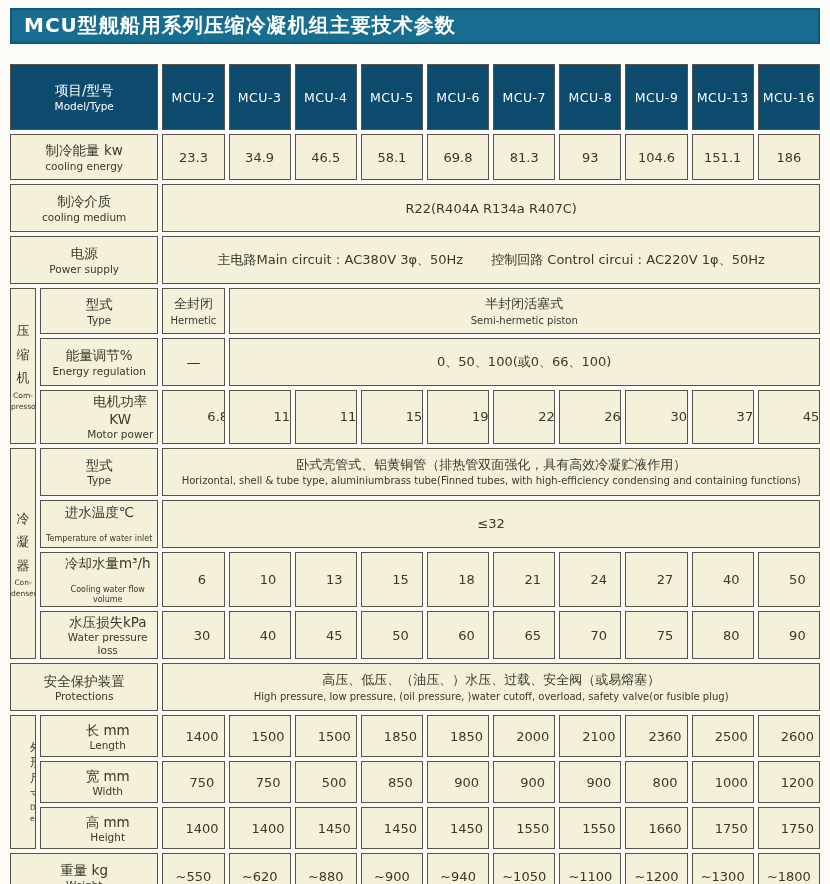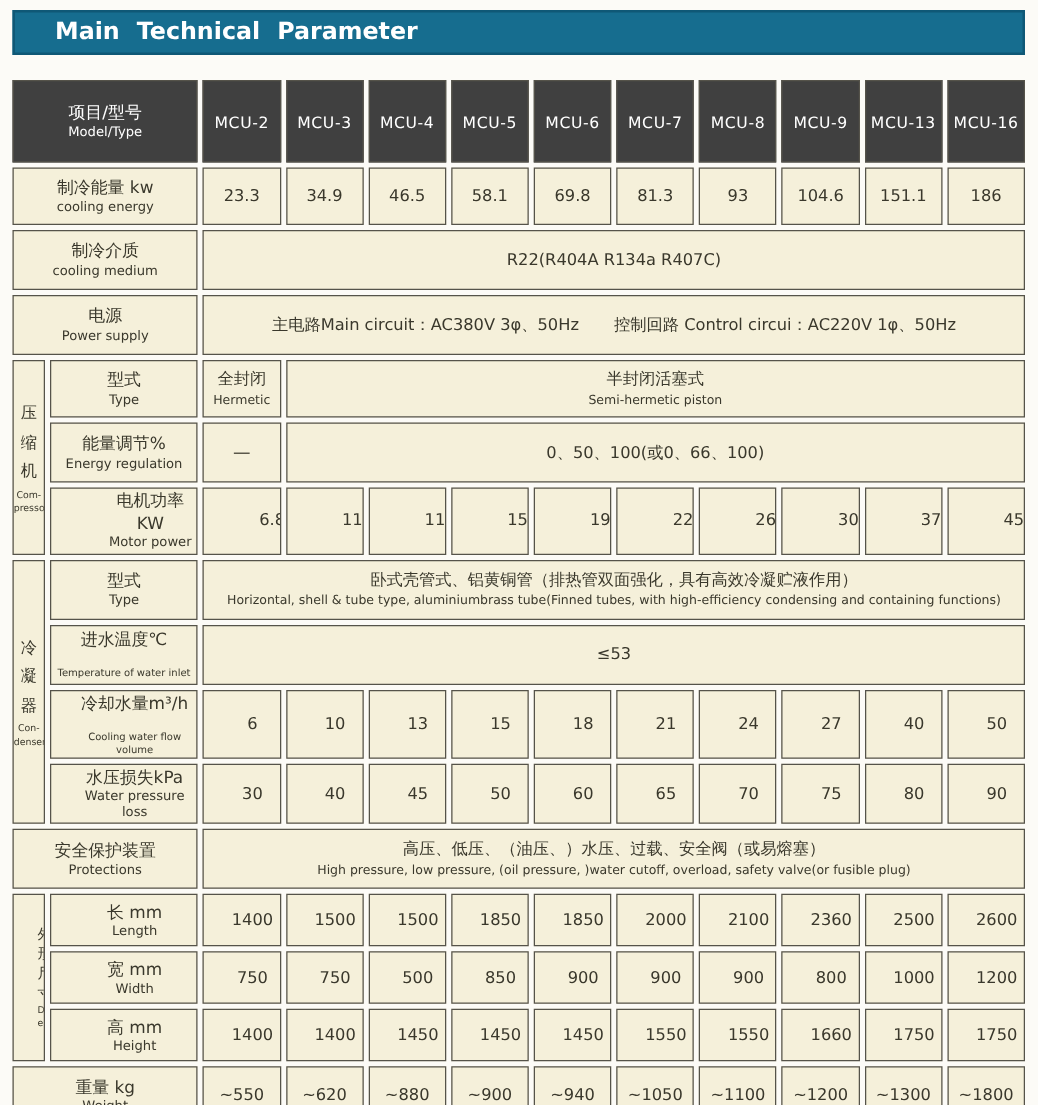--- a/index.html
+++ b/index.html
@@ -28,21 +28,21 @@
     border-collapse:separate; border-spacing:4px;
     table-layout:fixed;
   }
   td {
     background:#f5f0da;
     border:1.5px solid #55534a;
     text-align:center; vertical-align:middle;
     padding:1px 2px;
     overflow:hidden;
   }
-  td.hdr { background:#404040; color:#ffffff; }
+  td.hdr { background:#0c4a6e; color:#ffffff; }
 
   .r-head td   { height:66px; }
   .r-46 td     { height:46px; }
   .r-44 td     { height:48px; }
   .r-42 td     { height:42px;padding-left:19px; }
   .r-40 td     { height:40px;padding-left:44px; }
   .r-48 td     { height:48px; }
 
   .model { font-size:12.5px; letter-spacing:0.5px; }
   .lbl-zh { font-size:13.5px; line-height:1.35; }
@@ -59,21 +59,21 @@
   .vert-en div { font-size:7.5px; line-height:1.5; }
 
   .supply-wrap { display:flex; justify-content:center; gap:28px; font-size:13px; white-space:nowrap; }
 </style>
 </head>
 <body>
 
 <div class="page">
 
   <div class="title-bar">
-    <span class="title-en">Main Technical Parameter</span>
+    <span class="title-zh">MCU型舰船用系列压缩冷凝机组主要技术参数</span>
   </div>
 
   <table class="params">
     <colgroup>
       <col style="width:26px">
         <col style="width:118px">
       <col span="10" style="width:62px">
     </colgroup>
 
     <tbody>
@@ -204,21 +204,21 @@
         <div class="span-zh">卧式壳管式、铝黄铜管（排热管双面强化，具有高效冷凝贮液作用）</div>
         <div class="span-en">Horizontal, shell &amp; tube type, aluminiumbrass tube(Finned tubes, with high-efficiency condensing and containing functions)</div>
       </td>
     </tr>
 
     <tr class="r-44">
       <td>
         <div class="lbl-zh">进水温度℃</div>
         <div class="lbl-en tiny">Temperature of water inlet</div>
       </td>
-      <td colspan="10" class="val">≤53</td>
+      <td colspan="10" class="val">≤32</td>
     </tr>
 
     <tr class="r-42">
       <td>
         <div class="lbl-zh">冷却水量m³/h</div>
         <div class="lbl-en tiny">Cooling water flow volume</div>
       </td>
       <td class="val">6</td>
       <td class="val">10</td>
       <td class="val">13</td>

